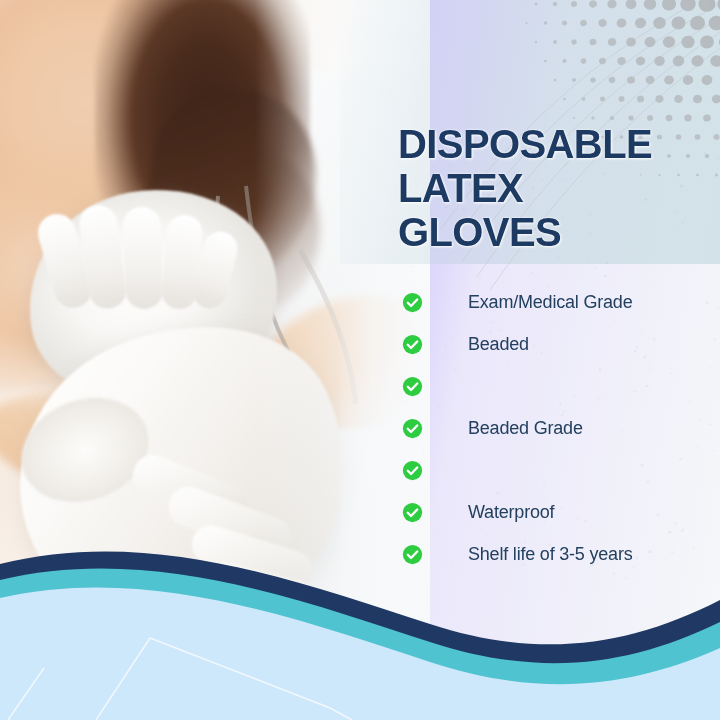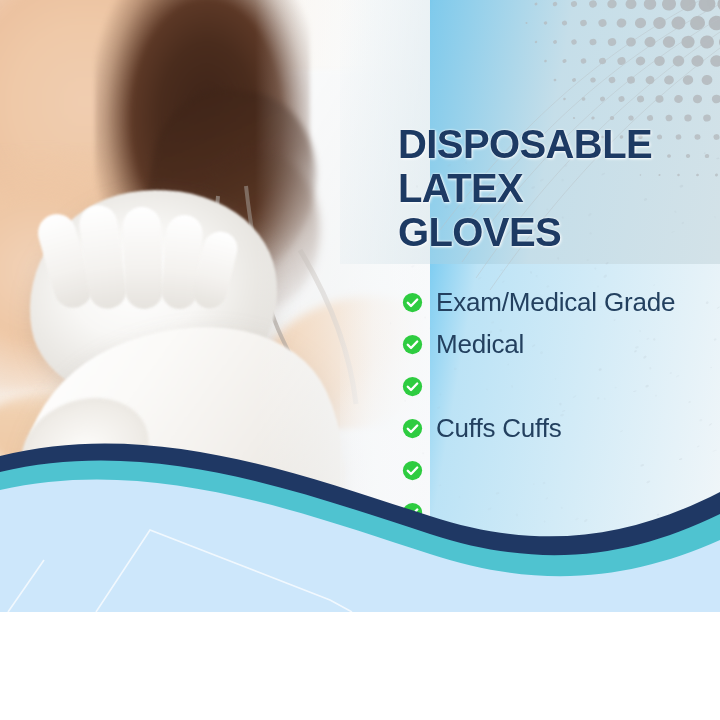--- a/index.html
+++ b/index.html
@@ -7,23 +7,23 @@
     padding: 0;
     background: #ffffff;
   }
   body {
     font-family: "Liberation Sans", sans-serif;
   }
 
   #ad {
     position: relative;
     width: 720px;
-    height: 612px;
+    height: 720px;
     overflow: hidden;
-    background: #0ea5e9;
+    background: #c4b5fd;
   }
 
   
   .photo {
     position: absolute;
     left: 0; top: 0;
     width: 430px;
     height: 720px;
     overflow: hidden;
   }
@@ -257,24 +257,25 @@
   .check-icon {
     flex: 0 0 auto;
     width: 21px;
     height: 21px;
     margin-right: 13px;
     display: block;
   }
   .feature-label {
     color: #23405f;
     font-family: "Liberation Sans", sans-serif;
-    font-size: 26px;
+    font-size: 18px;
     line-height: 24px;
     white-space: nowrap;
     letter-spacing: -0.2px;
+    margin-left: 32px;
   }
 
   
   .wave {
     position: absolute;
     left: 0; bottom: 0;
     width: 720px;
     height: 200px;
   }
 </style>
@@ -615,52 +616,54 @@
             <circle cx="12" cy="12" r="11" fill="#2ecc40"></circle>
             <path d="M6.6 12.3 L10.3 16 L17.4 8.6" fill="none" stroke="#ffffff" stroke-width="2.7" stroke-linecap="round" stroke-linejoin="round"></path>
           </svg>
           <span class="feature-label">Exam/Medical Grade</span>
         </li>
         <li class="feature">
           <svg class="check-icon" viewBox="0 0 24 24">
             <circle cx="12" cy="12" r="11" fill="#2ecc40"></circle>
             <path d="M6.6 12.3 L10.3 16 L17.4 8.6" fill="none" stroke="#ffffff" stroke-width="2.7" stroke-linecap="round" stroke-linejoin="round"></path>
           </svg>
-          <span class="feature-label">Medical</span>
+          <span class="feature-label">Beaded</span>
         </li>
         <li class="feature">
           <svg class="check-icon" viewBox="0 0 24 24">
             <circle cx="12" cy="12" r="11" fill="#2ecc40"></circle>
             <path d="M6.6 12.3 L10.3 16 L17.4 8.6" fill="none" stroke="#ffffff" stroke-width="2.7" stroke-linecap="round" stroke-linejoin="round"></path>
           </svg>
         </li>
         <li class="feature">
           <svg class="check-icon" viewBox="0 0 24 24">
             <circle cx="12" cy="12" r="11" fill="#2ecc40"></circle>
             <path d="M6.6 12.3 L10.3 16 L17.4 8.6" fill="none" stroke="#ffffff" stroke-width="2.7" stroke-linecap="round" stroke-linejoin="round"></path>
           </svg>
-          <span class="feature-label">Cuffs Cuffs</span>
+          <span class="feature-label">Beaded Grade</span>
         </li>
         <li class="feature">
           <svg class="check-icon" viewBox="0 0 24 24">
             <circle cx="12" cy="12" r="11" fill="#2ecc40"></circle>
             <path d="M6.6 12.3 L10.3 16 L17.4 8.6" fill="none" stroke="#ffffff" stroke-width="2.7" stroke-linecap="round" stroke-linejoin="round"></path>
           </svg>
         </li>
         <li class="feature">
           <svg class="check-icon" viewBox="0 0 24 24">
             <circle cx="12" cy="12" r="11" fill="#2ecc40"></circle>
             <path d="M6.6 12.3 L10.3 16 L17.4 8.6" fill="none" stroke="#ffffff" stroke-width="2.7" stroke-linecap="round" stroke-linejoin="round"></path>
           </svg>
+          <span class="feature-label">Waterproof</span>
         </li>
         <li class="feature">
           <svg class="check-icon" viewBox="0 0 24 24">
             <circle cx="12" cy="12" r="11" fill="#2ecc40"></circle>
             <path d="M6.6 12.3 L10.3 16 L17.4 8.6" fill="none" stroke="#ffffff" stroke-width="2.7" stroke-linecap="round" stroke-linejoin="round"></path>
           </svg>
+          <span class="feature-label">Shelf life of 3-5 years</span>
         </li>
       </ul>
   </div>
 
   <svg class="wave" viewBox="0 0 720 200" preserveAspectRatio="none">
 
     <path d="M0 44 C 150 6, 300 62, 430 104 C 540 140, 630 126, 720 80
              L720 200 L0 200 Z" fill="#1f3864"></path>
 
     <path d="M0 60 C 150 24, 300 80, 430 122 C 540 158, 630 146, 720 102

